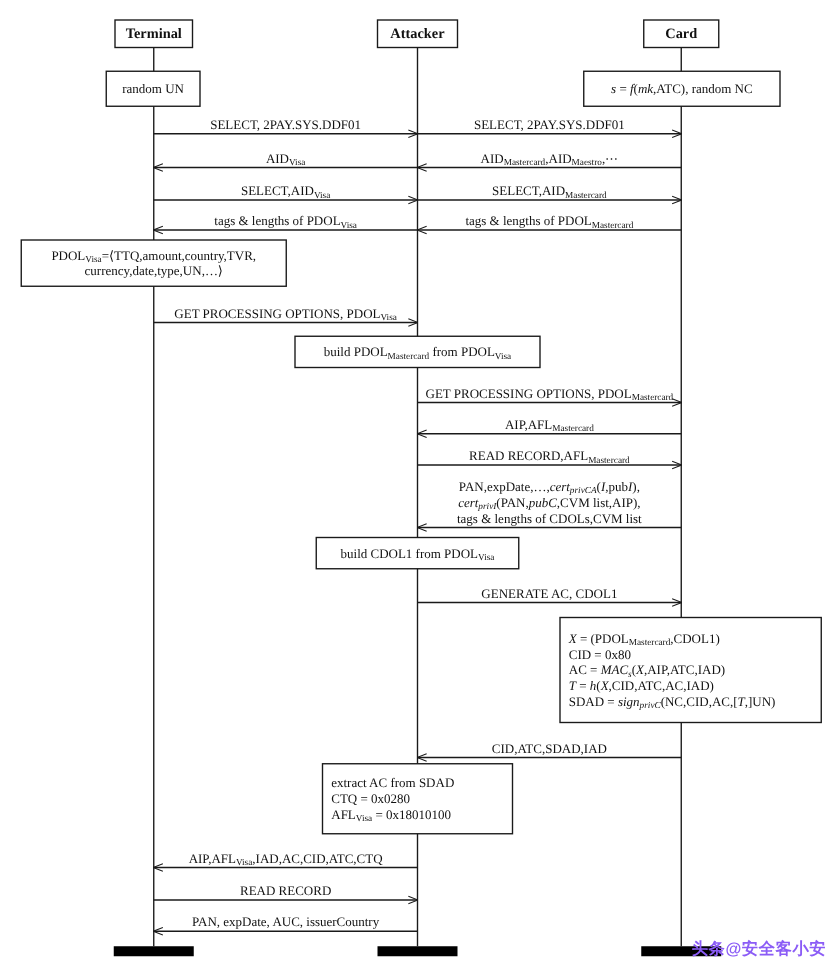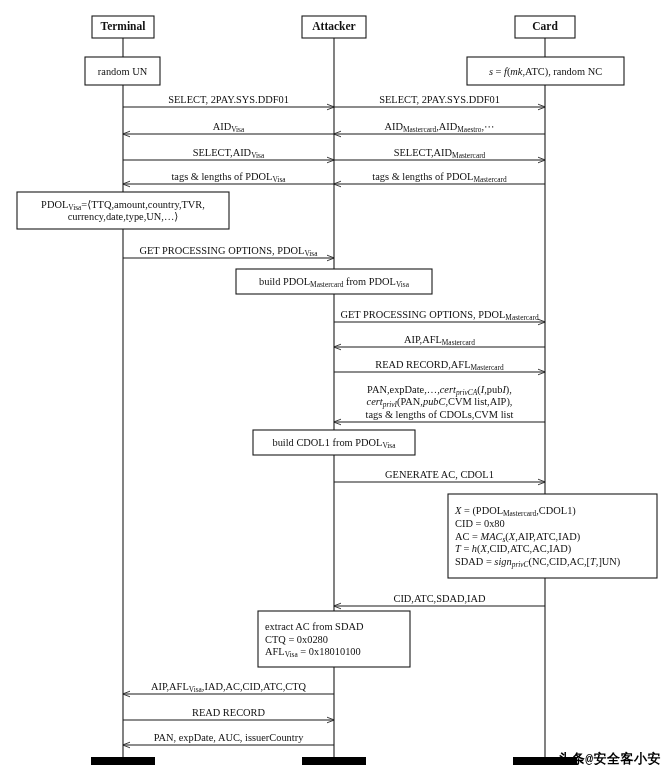--- a/index.html
+++ b/index.html
@@ -68,24 +68,24 @@
     font-size: 7.4px;
     baseline-shift: -22%;
   }
   .ital {
     font-style: italic;
   }
   .watermark {
     position: absolute;
     right: 8px;
     bottom: 6px;
-    font-family: Liberation Mono, monospace;
+    font-family: Liberation Sans, sans-serif;
     font-size: 13px;
     font-weight: bold;
-    color: #000000;
+    color: #8b5cf6;
     letter-spacing: 0.5px;
     white-space: nowrap;
     user-select: none;
     margin-left: 40px;
   }
 </style>
 </head>
 <body>
 
 <div id="diagram-root">

